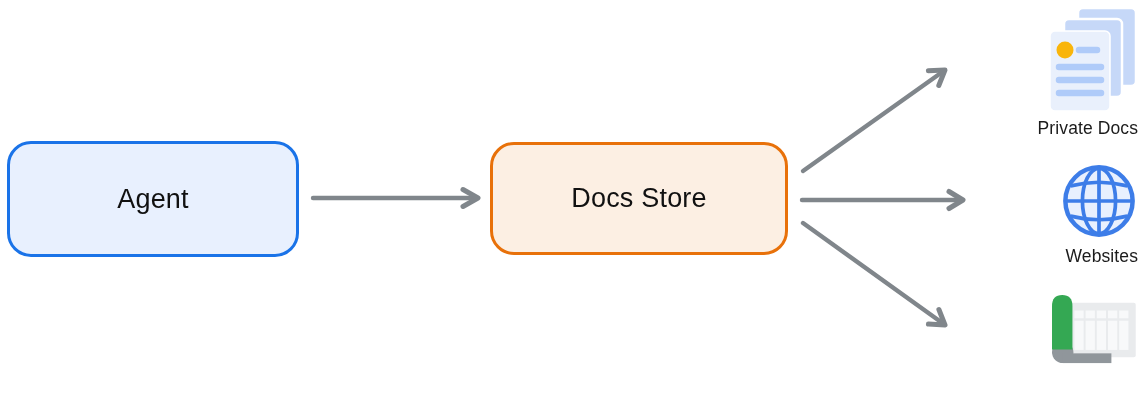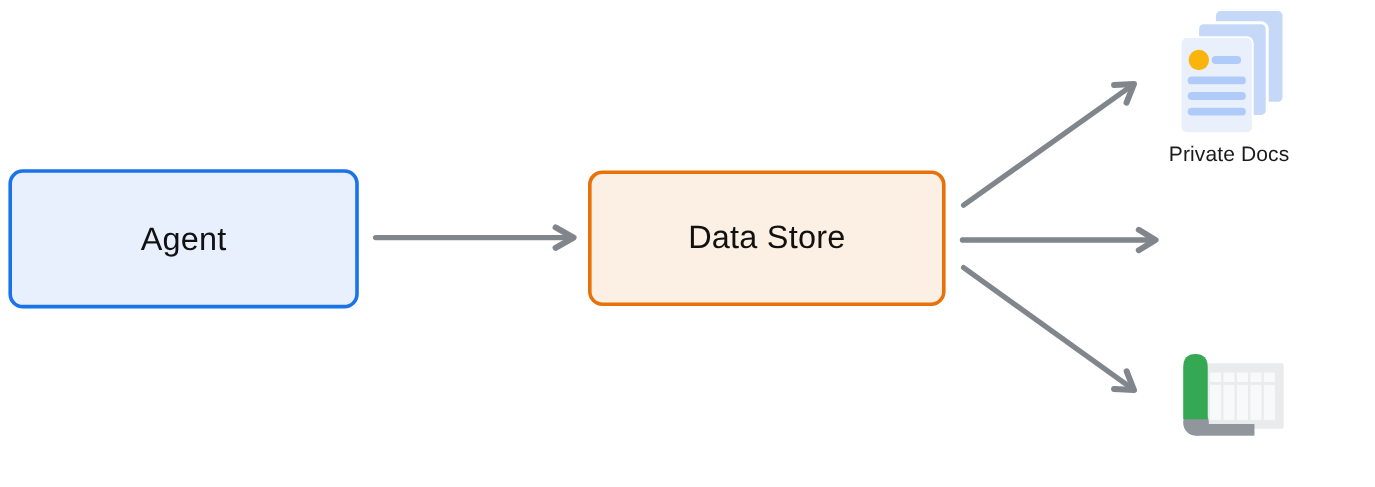--- a/index.html
+++ b/index.html
@@ -13,21 +13,21 @@
     width: 1146px;
     height: 406px;
     background: #ffffff;
     overflow: hidden;
   }
   .node {
     position: absolute;
     display: flex;
     align-items: center;
     justify-content: center;
-    border-radius: 12px;
+    border-radius: 24px;
     font-size: 27px;
     font-weight: 500;
     color: #111111;
     letter-spacing: 0.2px;
   }
   .node-agent {
     left: 7px;
     top: 141px;
     width: 286px;
     height: 110px;
@@ -49,21 +49,21 @@
     width: 1146px;
     height: 406px;
     pointer-events: none;
   }
   .target {
     position: absolute;
     left: 974px;
     width: 164px;
     display: flex;
     flex-direction: column;
-    align-items: flex-start;
+    align-items: flex-end;
   }
   .target-label {
     font-size: 17.5px;
     font-weight: 500;
     color: #1b1b1b;
     margin-top: 6px;
     white-space: nowrap;
     letter-spacing: 0.1px;
   }
   .t-private-docs { top: 8px; }
@@ -73,21 +73,21 @@
 </head>
 <body>
 
 <div class="canvas">
 
   <div class="node node-agent">
     <span>Agent</span>
   </div>
 
   <div class="node node-datastore">
-    <span>Data Store</span>
+    <span>Docs Store</span>
   </div>
 
   <svg class="arrows" viewBox="0 0 1146 406">
     <g stroke="#80868b" fill="none" stroke-linecap="round" stroke-linejoin="round">
 
       <g>
         <path d="M 313 198 L 474 198" stroke-width="4.4"></path>
         <path d="M 463 189.5 L 478 198 L 463 206.5" stroke-width="5"></path>
       </g>
 
@@ -115,20 +115,31 @@
       <rect x="0" y="23" width="60" height="80" rx="5" fill="#e9f0fc" stroke="#ffffff" stroke-width="1.5"></rect>
       <circle cx="15" cy="42" r="8.5" fill="#f9b50b"></circle>
       <line x1="29" y1="42" x2="47" y2="42" stroke="#afcbf9" stroke-width="6.5" stroke-linecap="round"></line>
       <line x1="9" y1="59" x2="51" y2="59" stroke="#afcbf9" stroke-width="6.5" stroke-linecap="round"></line>
       <line x1="9" y1="72" x2="51" y2="72" stroke="#afcbf9" stroke-width="6.5" stroke-linecap="round"></line>
       <line x1="9" y1="85" x2="51" y2="85" stroke="#afcbf9" stroke-width="6.5" stroke-linecap="round"></line>
     </svg>
     <div class="target-label">Private Docs</div>
   </div>
 
+  <div class="target t-websites">
+    <svg width="78" height="78" viewBox="0 0 80 80">
+      <circle cx="40" cy="40" r="34.5" fill="#e8f0fe" stroke="#3d7de8" stroke-width="4.6"></circle>
+      <ellipse cx="40" cy="40" rx="17" ry="33.5" fill="none" stroke="#3d7de8" stroke-width="3.8"></ellipse>
+      <line x1="40" y1="6" x2="40" y2="74" stroke="#3d7de8" stroke-width="3.8"></line>
+      <line x1="6" y1="40" x2="74" y2="40" stroke="#3d7de8" stroke-width="3.8"></line>
+      <path d="M 11 24.5 Q 40 17 69 24.5" fill="none" stroke="#3d7de8" stroke-width="3.8"></path>
+      <path d="M 11 55.5 Q 40 63 69 55.5" fill="none" stroke="#3d7de8" stroke-width="3.8"></path>
+    </svg>
+    <div class="target-label">Websites</div>
+  </div>
 
   <div class="target t-structured">
     <svg width="98" height="74" viewBox="0 0 100 76">
 
       <rect x="27" y="11" width="71" height="56" rx="2" fill="#e9ebed"></rect>
 
       <g fill="#f8f9fa">
         <rect x="35" y="19" width="9.5" height="8"></rect>
         <rect x="46.5" y="19" width="9.5" height="8"></rect>
         <rect x="58" y="19" width="9.5" height="8"></rect>

